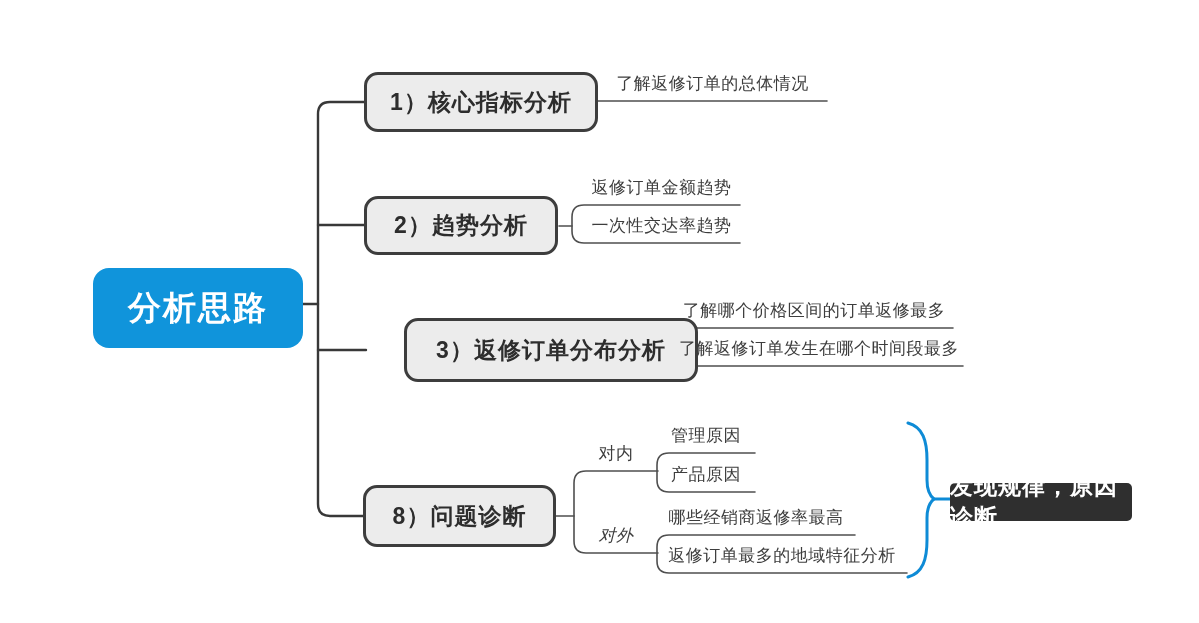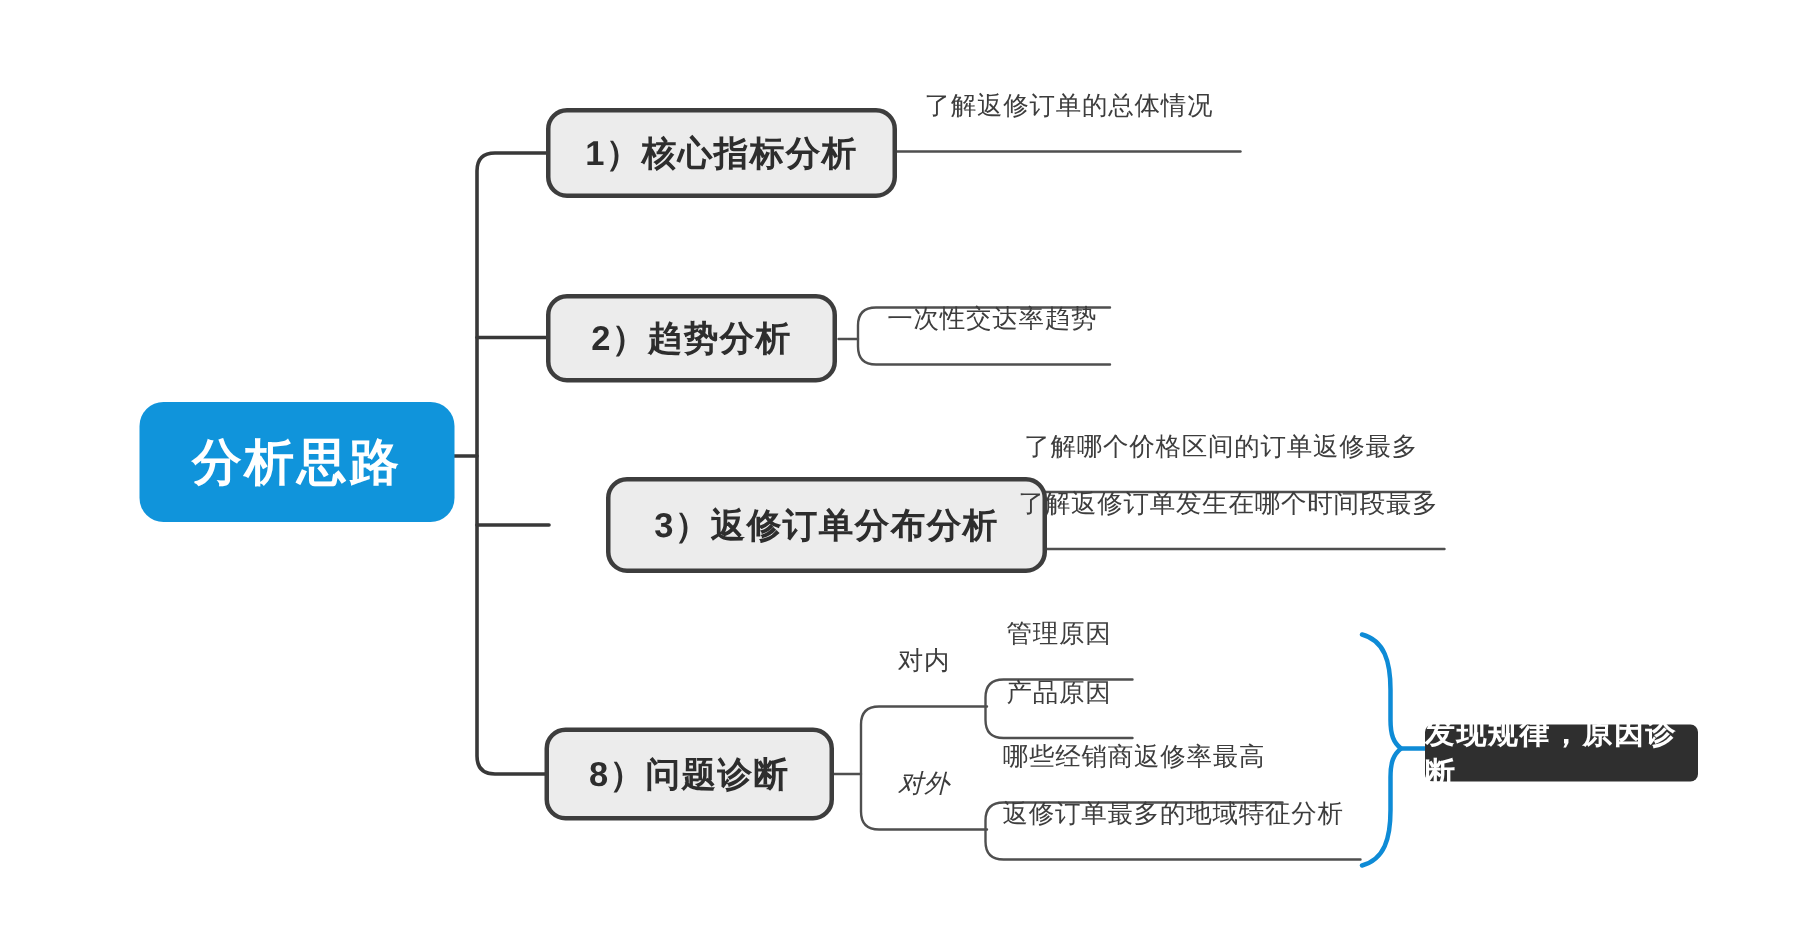--- a/index.html
+++ b/index.html
@@ -23,26 +23,26 @@
   .topic-node{
     background:#ececec;color:#2d2d2d;
     border:3px solid #3d3d3d;border-radius:14px;
     font-size:23px;font-weight:700;letter-spacing:1px;
   }
   .leaf-label{
     position:absolute;box-sizing:border-box;
     display:flex;align-items:flex-end;justify-content:center;
     color:#3d3d3d;font-size:17px;font-weight:400;
     letter-spacing:0.5px;white-space:nowrap;
-    padding-bottom:19px;height:30px;
+    padding-bottom:6px;height:30px;
   }
   .callout-node{
     background:#2f2f2f;color:#ffffff;
     border-radius:5px;
-    font-size:20px;font-weight:700;letter-spacing:1px;
+    font-size:23px;font-weight:700;letter-spacing:1px;
   }
 </style>
 </head>
 <body>
 
 <div class="canvas">
 
   <svg class="wires" width="1199" height="623" viewBox="0 0 1199 623">
 
     <path class="wire-main" d="M 366 102 L 330 102 Q 318 102 318 114 L 318 504 Q 318 516 330 516 L 364 516"></path>
@@ -73,20 +73,21 @@
 
   <div class="node root-node" style="left:93px;top:268px;width:210px;height:80px;">分析思路</div>
 
   <div class="node topic-node" style="left:364px;top:72px;width:234px;height:60px;">1）核心指标分析</div>
   <div class="node topic-node" style="left:364px;top:196px;width:194px;height:59px;">2）趋势分析</div>
   <div class="node topic-node" style="left:364px;top:318px;width:294px;height:64px;margin-left:40px;">3）返修订单分布分析</div>
   <div class="node topic-node" style="left:363px;top:485px;width:193px;height:62px;">8）问题诊断</div>
 
   <div class="leaf-label" style="left:598px;top:71px;width:229px;">了解返修订单的总体情况</div>
 
+  <div class="leaf-label" style="left:583px;top:175px;width:157px;">返修订单金额趋势</div>
   <div class="leaf-label" style="left:583px;top:213px;width:157px;">一次性交达率趋势</div>
 
   <div class="leaf-label" style="left:675px;top:298px;width:278px;">了解哪个价格区间的订单返修最多</div>
   <div class="leaf-label" style="left:675px;top:336px;width:288px;">了解返修订单发生在哪个时间段最多</div>
 
   <div class="leaf-label" style="left:574px;top:441px;width:84px;">对内</div>
   <div class="leaf-label" style="left:574px;top:523px;width:84px;font-style:italic;">对外</div>
 
   <div class="leaf-label" style="left:657px;top:423px;width:98px;">管理原因</div>
   <div class="leaf-label" style="left:657px;top:462px;width:98px;">产品原因</div>

